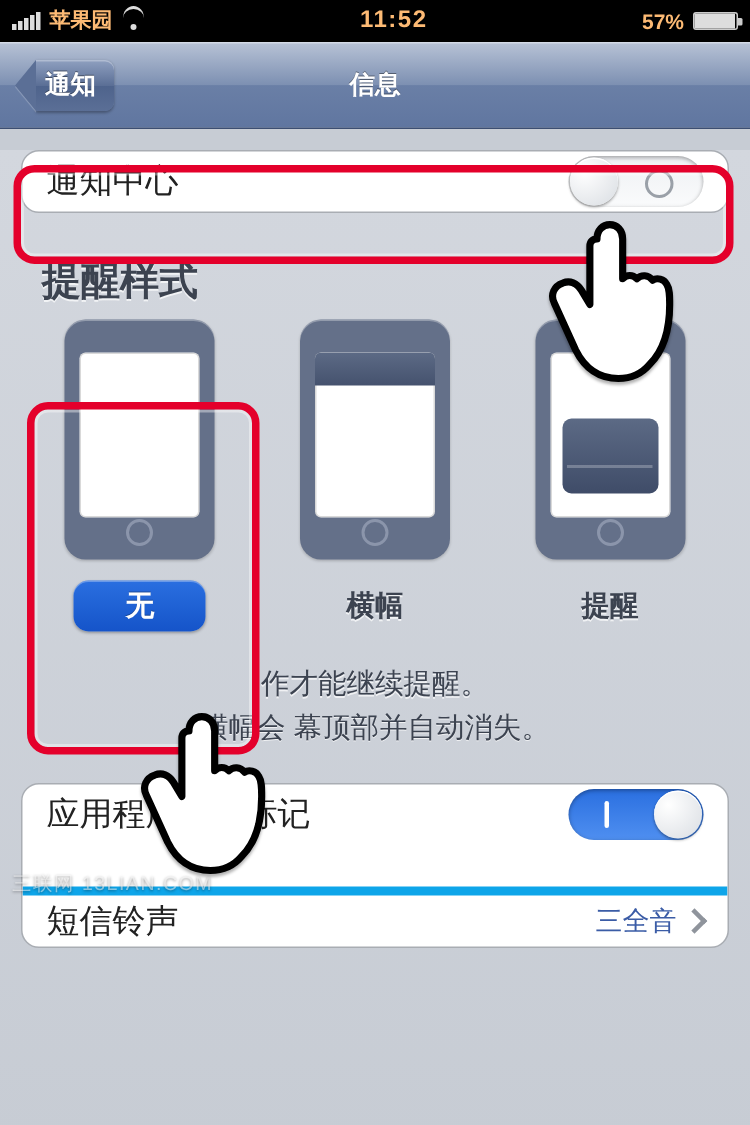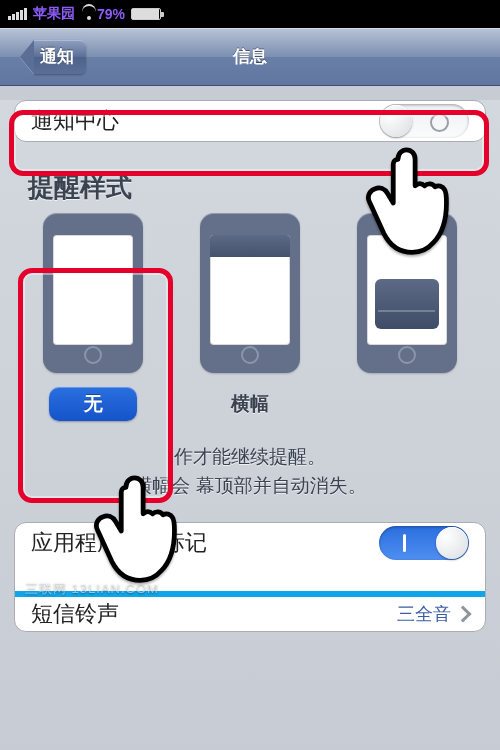--- a/index.html
+++ b/index.html
@@ -3,21 +3,21 @@
 <meta charset="utf-8">
 <style>
   * { box-sizing: border-box; margin: 0; padding: 0; }
   body {
     width: 500px; height: 750px; overflow: hidden;
     font-family: -apple-system, "Helvetica Neue", Arial, sans-serif;
     background: #c7ccd4;
   }
   
   .status {
-    height: 28px; background: #000; color: #8b5cf6;
+    height: 28px; background: #000; color: #fdba74;
     display: flex; align-items: center; padding: 0 8px; font-size: 14px;
     font-weight: 600;
   }
   .status .left, .status .right { display:flex; align-items:center; gap:6px; }
   .status .center { flex:1; text-align:center; font-size:16px; letter-spacing:1px;}
   .sig { display:flex; align-items:flex-end; gap:1px;}
   .sig i{ width:3px; background:#ddd; display:block;}
   .sig i:nth-child(1){height:4px}.sig i:nth-child(2){height:6px}
   .sig i:nth-child(3){height:8px}.sig i:nth-child(4){height:10px}
   .sig i:nth-child(5){height:12px}
@@ -31,21 +31,21 @@
   .nav {
     height: 58px;
     background: linear-gradient(#b8c3d6,#7d90b2 50%,#6a7fa6 51%,#6076a0);
     border-bottom:1px solid #3c4e72;
     display:flex; align-items:center; justify-content:center; position:relative;
     box-shadow: inset 0 1px 0 rgba(255,255,255,.4);
   }
   .nav-title{ color:#fff; font-size:17px; font-weight:700;
     text-shadow:0 -1px 0 rgba(0,0,0,.4);}
   .back{
-    position:absolute; left:20px; top:11px; height:35px;
+    position:absolute; left:10px; top:11px; height:35px;
     display:flex; align-items:center;
   }
   .back-arrow{
     width:0;height:0;border-top:17px solid transparent;border-bottom:17px solid transparent;
     border-right:14px solid #5b6f96;
     filter: drop-shadow(0 1px 0 rgba(255,255,255,.25));
   }
   .back-body{
     height:34px; padding:0 12px 0 6px; color:#fff; font-size:17px; font-weight:600;
     background:linear-gradient(#8fa0c0,#5b6f96 50%,#4e638c 51%,#5b6f96);
@@ -110,39 +110,40 @@
     box-shadow:inset 0 1px 0 rgba(255,255,255,.3), 0 1px 2px rgba(0,0,0,.3);}
   
   .help{ margin:22px 28px 0; font-size:19px; color:#3c4350; line-height:1.5;
     text-shadow:0 1px 0 rgba(255,255,255,.7); text-align:center;}
   
   .hand{position:absolute;width:95px;height:120px;pointer-events:none;z-index:10}
   .hand svg{width:100%;height:100%;filter:drop-shadow(0 2px 1px rgba(0,0,0,.3))}
   .hand1{ left:360px; top:42px;}
   .hand2{ left:88px; top:370px;}
   
-  .wm{position:absolute;left:25px;top:480px;color:rgba(255,255,255,.5);font-size:13px;letter-spacing:1px;text-shadow:0 1px 2px rgba(0,0,0,.4)}
+  .wm{position:absolute;left:8px;top:480px;color:rgba(255,255,255,.5);font-size:13px;letter-spacing:1px;text-shadow:0 1px 2px rgba(0,0,0,.4)}
 </style>
 </head>
 <body>
 
 <div class="status">
   <div class="left">
     <span class="sig">
         <i></i>
         <i></i>
         <i></i>
         <i></i>
         <i></i>
       </span>
     <span>苹果园</span>
     <span class="wifi"></span>
   </div>
+  <div class="center">11:52</div>
   <div class="right">
-    <span>79%</span>
+    <span>57%</span>
     <span class="batt">
         <i></i>
       </span>
   </div>
 </div>
 
 <div class="nav">
   <div class="back">
     <div class="back-arrow"></div>
     <div class="back-body">通知</div>
@@ -174,20 +175,21 @@
     <div class="opt">
       <div class="phone">
           <div class="screen banner"></div>
         </div>
       <div class="opt-label">横幅</div>
     </div>
     <div class="opt">
       <div class="phone">
           <div class="screen alert"></div>
         </div>
+      <div class="opt-label">提醒</div>
     </div>
   </div>
   <div class="hl-red hl2"></div>
 
   <div class="help">
     <span>作才能继续提醒。</span><br>
     <span>横幅会                  幕顶部并自动消失。</span>
   </div>
 
   <div class="group" style="margin-top:22px">

